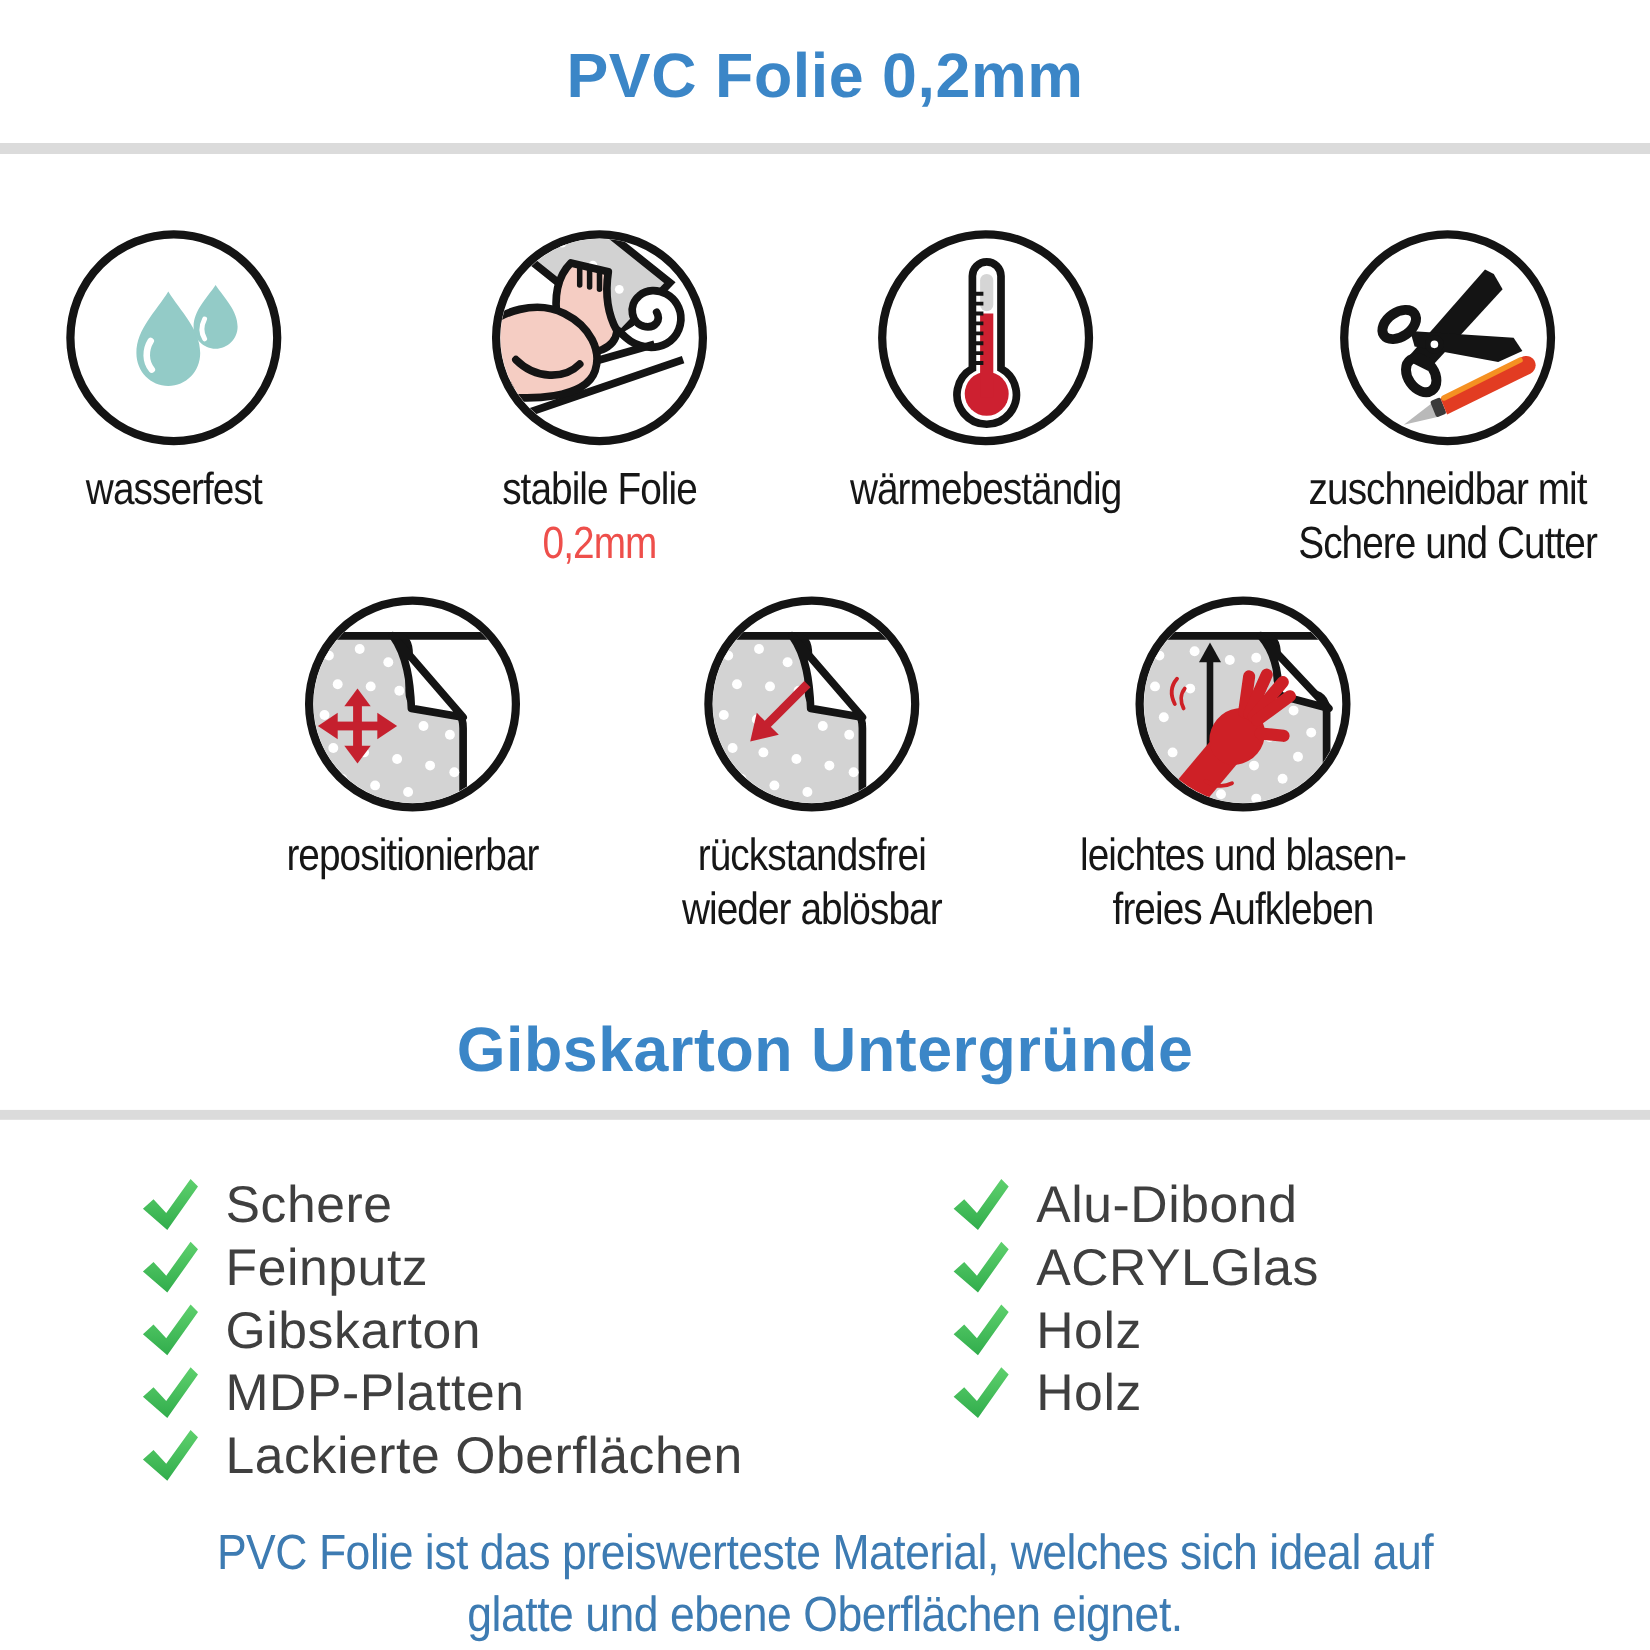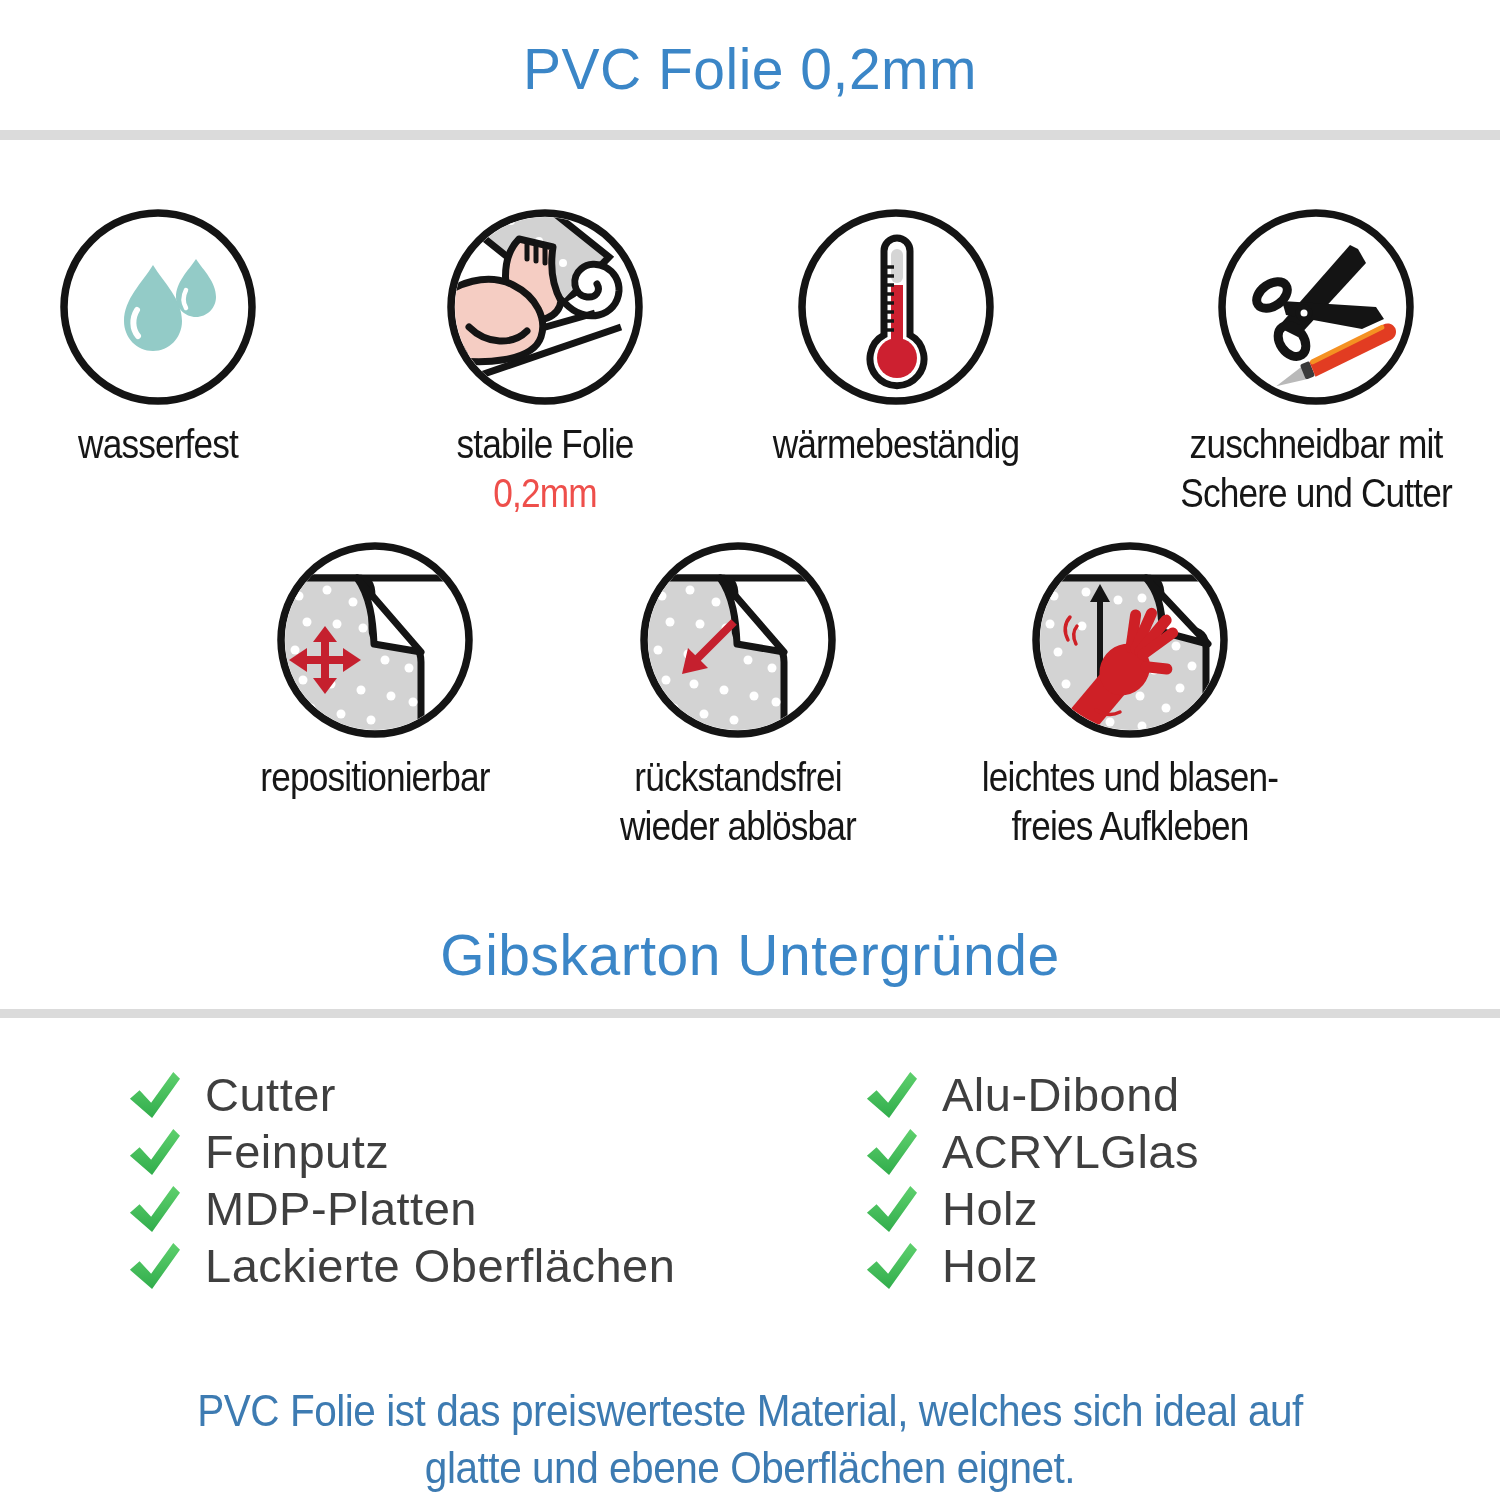--- a/index.html
+++ b/index.html
@@ -2,21 +2,21 @@
 <html><head>
 <meta charset="utf-8">
 <style>
   html,body{margin:0;padding:0;}
   body{
     width:1500px;height:1500px;position:relative;background:#ffffff;
     font-family:"Liberation Sans", sans-serif;overflow:hidden;
   }
   .blue-heading{
     position:absolute;left:0;width:1500px;text-align:center;
-    color:#3b86c7;font-size:57px;font-weight:400;letter-spacing:.5px;
+    color:#3b86c7;font-size:57px;font-weight:700;letter-spacing:.5px;
   }
   .divider{position:absolute;left:0;width:1500px;height:10px;background:#dbdbdb;}
   .feature{position:absolute;text-align:center;}
   .feature svg{display:block;margin:0 auto;}
   .flabel{
     margin-top:14px;font-size:41px;line-height:1.14;color:#161616;
     letter-spacing:-1px;transform:scaleX(.86);transform-origin:50% 0;
     white-space:nowrap;
   }
   .fsub{
@@ -281,27 +281,33 @@
 </div>
 
 <div class="blue-heading" style="top:922px">Gibskarton Untergründe</div>
 <div class="divider" style="top:1009px;height:9px"></div>
 
 <div class="check-col" style="left:125px;top:1066px">
   <div class="check-row">
     <svg width="58" height="52" viewBox="0 0 60 54">
         <path d="M5,31 L15,22 L27,35 L50,3 L57,10 L28,51 Z" fill="url(#ckgrad)"></path>
       </svg>
-    <span class="check-label">Cutter</span>
+    <span class="check-label">Schere</span>
   </div>
   <div class="check-row">
     <svg width="58" height="52" viewBox="0 0 60 54">
         <path d="M5,31 L15,22 L27,35 L50,3 L57,10 L28,51 Z" fill="url(#ckgrad)"></path>
       </svg>
     <span class="check-label">Feinputz</span>
+  </div>
+  <div class="check-row">
+    <svg width="58" height="52" viewBox="0 0 60 54">
+        <path d="M5,31 L15,22 L27,35 L50,3 L57,10 L28,51 Z" fill="url(#ckgrad)"></path>
+      </svg>
+    <span class="check-label">Gibskarton</span>
   </div>
   <div class="check-row">
     <svg width="58" height="52" viewBox="0 0 60 54">
         <path d="M5,31 L15,22 L27,35 L50,3 L57,10 L28,51 Z" fill="url(#ckgrad)"></path>
       </svg>
     <span class="check-label">MDP-Platten</span>
   </div>
   <div class="check-row">
     <svg width="58" height="52" viewBox="0 0 60 54">
         <path d="M5,31 L15,22 L27,35 L50,3 L57,10 L28,51 Z" fill="url(#ckgrad)"></path>

